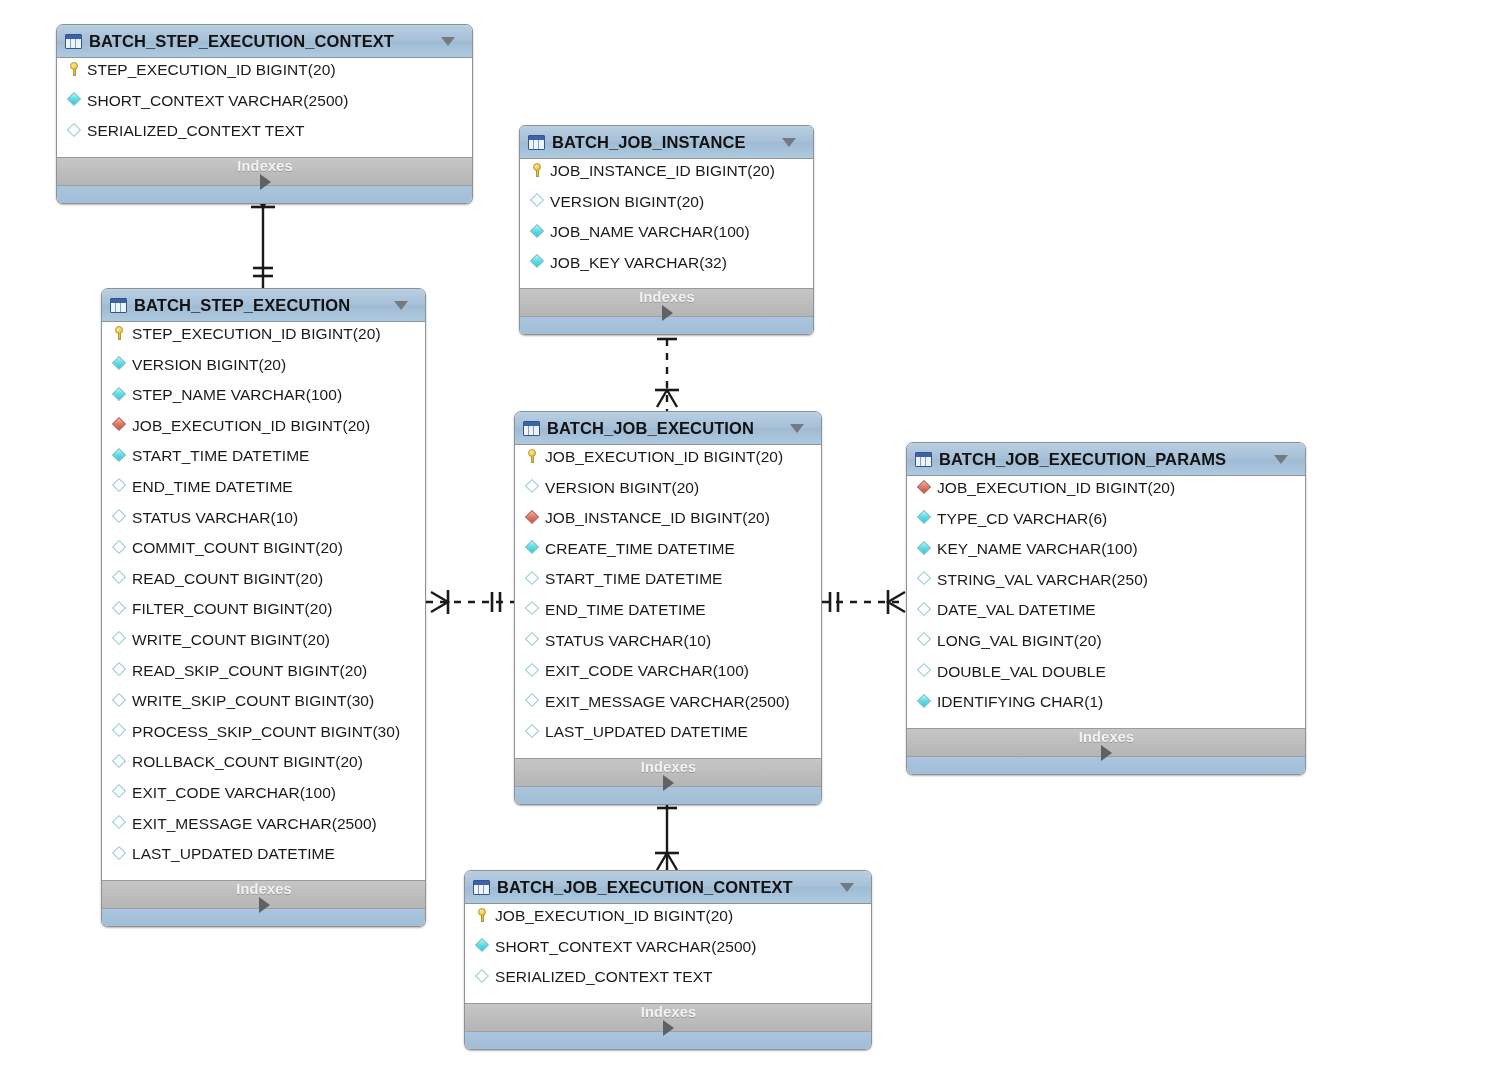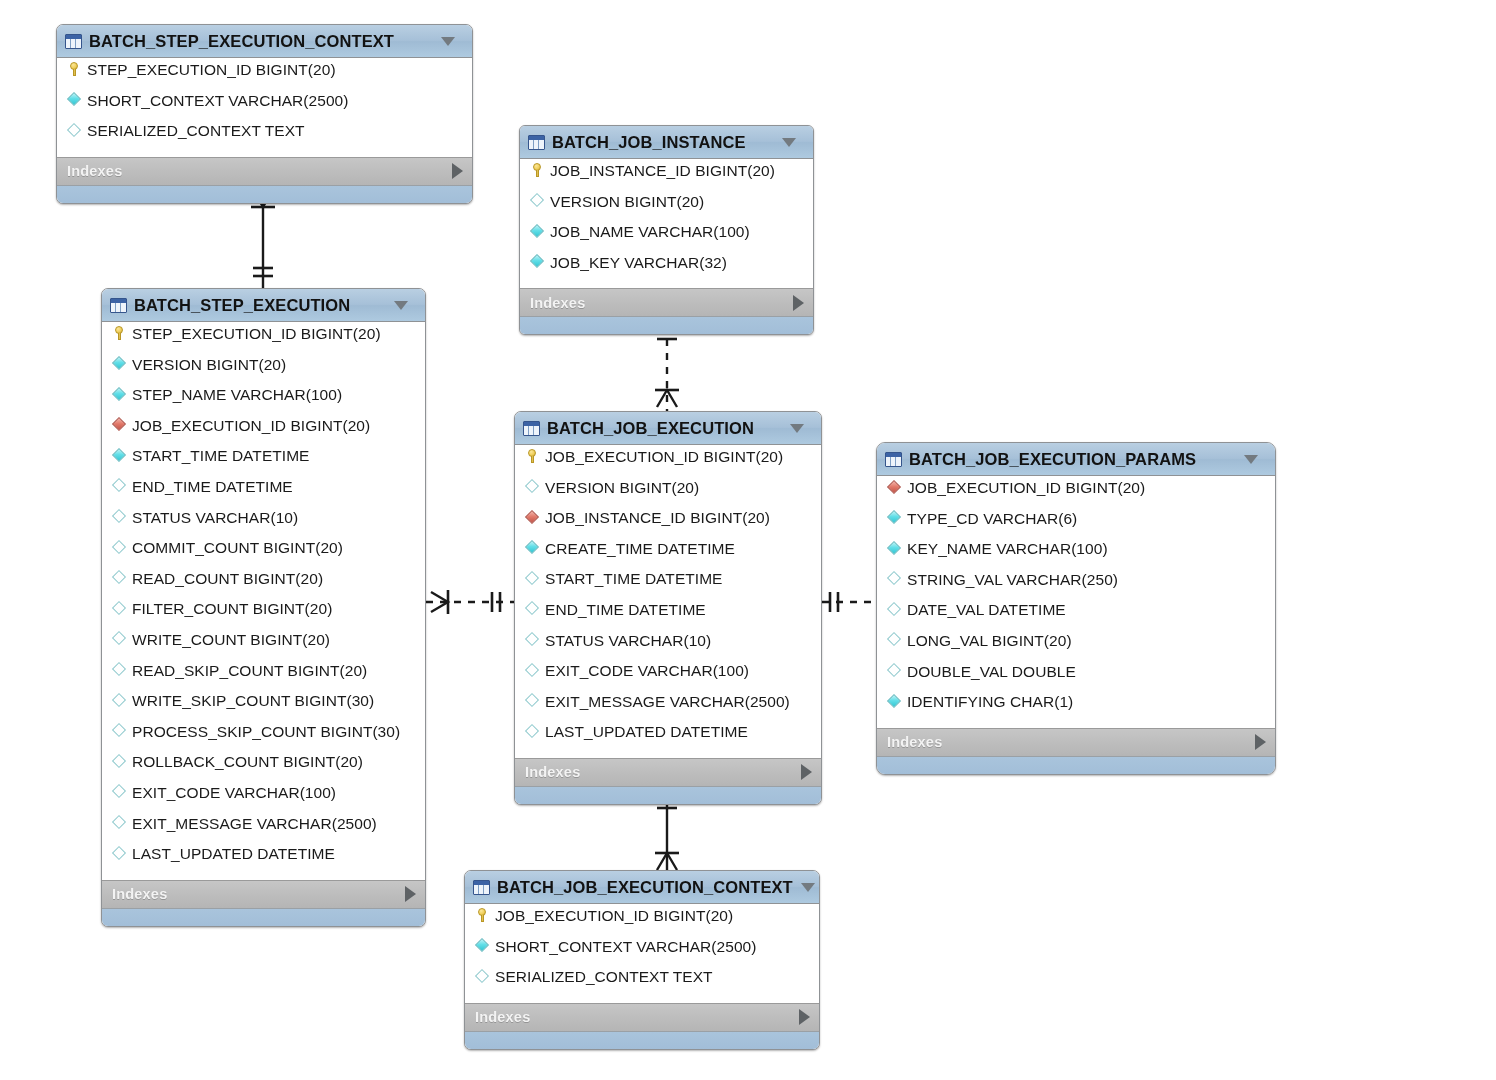--- a/index.html
+++ b/index.html
@@ -183,20 +183,21 @@
 
   
   .entity-indexes {
     display: flex;
     align-items: center;
     height: 28px;
     padding: 0 9px 0 10px;
     background: linear-gradient(to bottom, #c6c6c6 0%, #bdbdbd 50%, #b5b5b5 100%);
     border-top: 1px solid #9a9a9a;
     box-sizing: border-box;
+    flex-direction: column;
   }
   .idx-label {
     flex: 1 1 auto;
     font-size: 14.5px;
     font-weight: bold;
     color: #f3f3f3;
     text-shadow: 0 1px 0 rgba(0,0,0,0.20);
     letter-spacing: 0.2px;
   }
   .idx-arrow {
@@ -479,21 +480,21 @@
             <span class="marker dia hollow"></span>
             <span class="col-label">LAST_UPDATED DATETIME</span>
           </div>
         </div>
         <div class="entity-indexes">
           <span class="idx-label">Indexes</span>
           <span class="idx-arrow"></span>
         </div>
         <div class="entity-foot"></div>
       </div>
-      <div class="entity" style="left: 876px; top: 442px; width: 400px; border-radius: 9px;">
+      <div class="entity" style="left: 906px; top: 442px; width: 400px;">
         <div class="entity-header">
           <span class="tbl-icon"></span>
           <span class="entity-title">BATCH_JOB_EXECUTION_PARAMS</span>
           <span class="collapse-arrow"></span>
         </div>
         <div class="entity-body">
           <div class="col-row">
             <span class="marker dia fk"></span>
             <span class="col-label">JOB_EXECUTION_ID BIGINT(20)</span>
           </div>
@@ -525,21 +526,21 @@
             <span class="marker dia filled"></span>
             <span class="col-label">IDENTIFYING CHAR(1)</span>
           </div>
         </div>
         <div class="entity-indexes">
           <span class="idx-label">Indexes</span>
           <span class="idx-arrow"></span>
         </div>
         <div class="entity-foot"></div>
       </div>
-      <div class="entity" style="left: 464px; top: 870px; width: 356px;">
+      <div class="entity" style="left: 464px; top: 870px; width: 408px;">
         <div class="entity-header">
           <span class="tbl-icon"></span>
           <span class="entity-title">BATCH_JOB_EXECUTION_CONTEXT</span>
           <span class="collapse-arrow"></span>
         </div>
         <div class="entity-body">
           <div class="col-row">
             <span class="marker pk"></span>
             <span class="col-label">JOB_EXECUTION_ID BIGINT(20)</span>
           </div>

